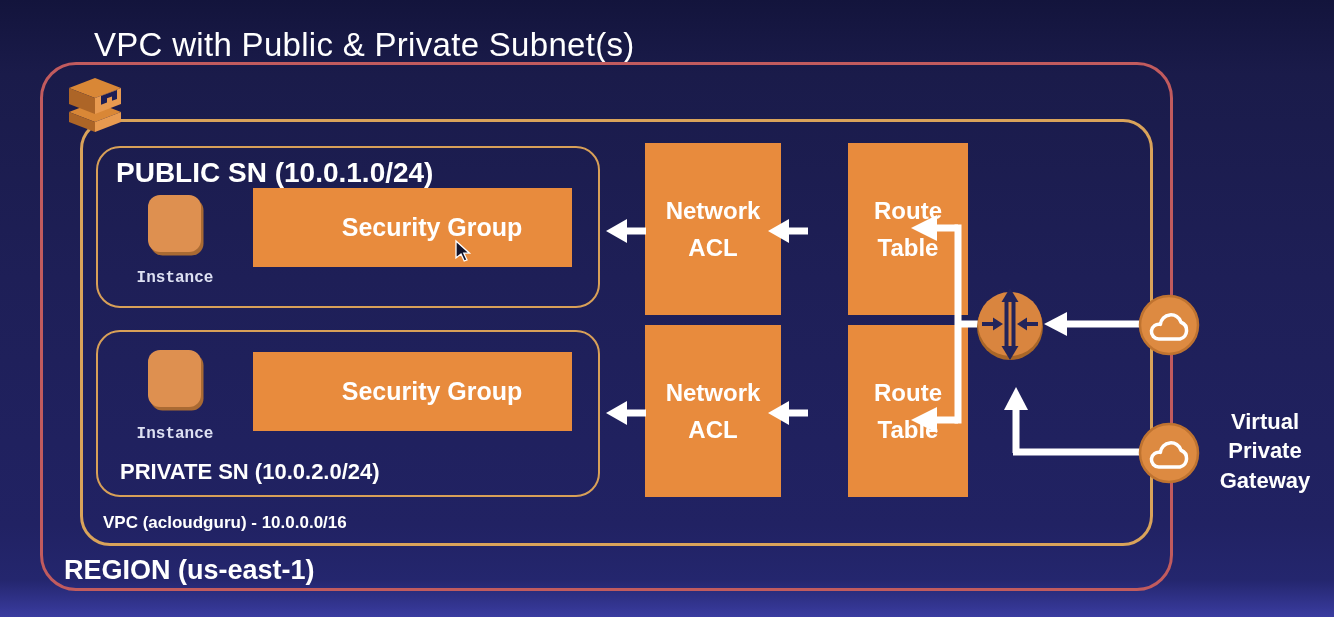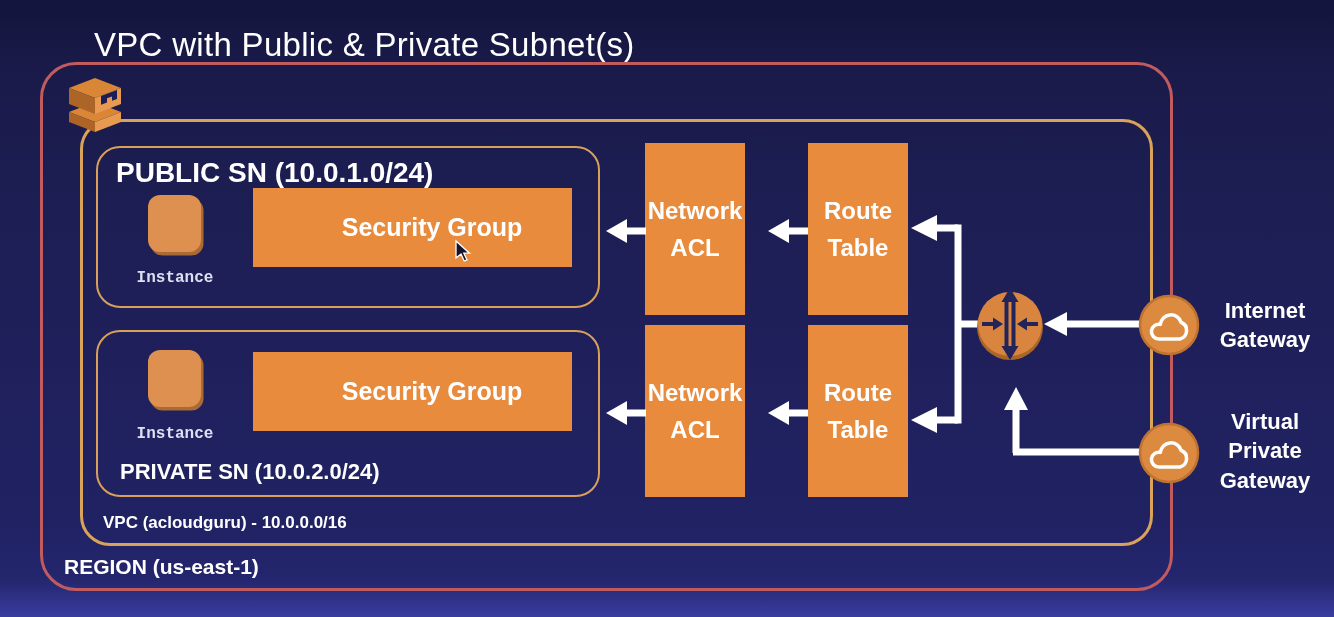--- a/index.html
+++ b/index.html
@@ -12,34 +12,34 @@
   .title{left:94px;top:13px;font-size:33px;font-weight:500;letter-spacing:.3px;color:#fff;margin-top:13px;}
   .region-box{left:40px;top:62px;width:1133px;height:529px;border:3.5px solid #c15b5e;border-radius:36px;}
   .vpc-box{left:80px;top:119px;width:1073px;height:427px;border:3px solid #d9a35a;border-radius:30px;}
   .subnet{border:2.5px solid #d8a058;border-radius:24px;}
   .subnet-public{left:96px;top:146px;width:504px;height:162px;}
   .subnet-private{left:96px;top:330px;width:504px;height:167px;}
   .lbl-bold{font-weight:700;color:#fff;}
   .subnet-public-label{left:116px;top:157px;font-size:28px;text-align:center;}
   .subnet-private-label{left:120px;top:459px;font-size:22px;}
   .vpc-label{left:103px;top:513px;font-size:17px;}
-  .region-label{left:64px;top:555px;font-size:21px;}
+  .region-label{left:64px;top:555px;font-size:27px;}
   .instance{width:53px;height:57px;background:#de9050;border-radius:12px;box-shadow:2.5px 3.5px 0 #a96a33;}
   .instance-1{left:148px;top:195px;}
   .instance-2{left:148px;top:350px;}
   .mono-lbl{font-family:Liberation Mono, monospace;font-weight:700;font-size:16px;color:#dde0f2;text-align:center;width:130px;}
   .instance-label-1{left:110px;top:269px;}
   .instance-label-2{left:110px;top:425px;}
   .orange-node{background:#e88b3d;color:#fff;font-weight:700;display:flex;align-items:center;justify-content:center;text-align:center;}
   .sg{width:319px;height:79px;font-size:25px;padding-left:39px;}
   .sg-1{left:253px;top:188px;}
   .sg-2{left:253px;top:352px;}
   .acl,.rt{font-size:24px;line-height:1.55;}
-  .acl{width:100px;height:172px;}
-  .rt{width:100px;height:172px;}
+  .acl{width:136px;height:172px;}
+  .rt{width:120px;height:172px;margin-left:40px;}
   .acl-top{left:645px;top:143px;}
   .rt-top{left:808px;top:143px;}
   .acl-bottom{left:645px;top:325px;}
   .rt-bottom{left:808px;top:325px;}
   .router-label{left:948px;top:362px;}
   .gw-label{width:106px;font-size:22px;font-weight:700;text-align:center;line-height:1.34;}
   .igw-label{left:1212px;top:296px;}
   .vgw-label{left:1212px;top:407px;}
   .overlay{left:0;top:0;pointer-events:none;}
 </style>
@@ -67,21 +67,20 @@
 
   <div class="abs instance instance-2"></div>
   <div class="abs mono-lbl instance-label-2">Instance</div>
   <div class="abs orange-node sg sg-2">Security Group</div>
 
   <div class="abs orange-node acl acl-top">Network ACL</div>
   <div class="abs orange-node rt rt-top">Route Table</div>
   <div class="abs orange-node acl acl-bottom">Network ACL</div>
   <div class="abs orange-node rt rt-bottom">Route Table</div>
 
-  <div class="abs gw-label igw-label">Internet Gateway</div>
   <div class="abs gw-label vgw-label">Virtual Private Gateway</div>
 
   <svg class="abs" style="left:60px;top:76px" width="70" height="64" viewBox="0 0 70 64">
     <polygon points="9,36 35,26 61,36 35,46" fill="#d98736"></polygon>
     <polygon points="9,36 35,46 35,56 9,46" fill="#ad6527"></polygon>
     <polygon points="35,46 61,36 61,46 35,56" fill="#e89a50"></polygon>
     <polygon points="9,12 35,2 61,12 35,22" fill="#d98736"></polygon>
     <polygon points="9,12 35,22 35,38 9,28" fill="#ad6527"></polygon>
     <polygon points="35,22 61,12 61,28 35,38" fill="#e89a50"></polygon>
     <path d="M41,20 L57,14 L57,23 L52,24.8 L52,20.5 L47,22.3 L47,26.6 L41,28.8 Z" fill="#1d1e55"></path>

